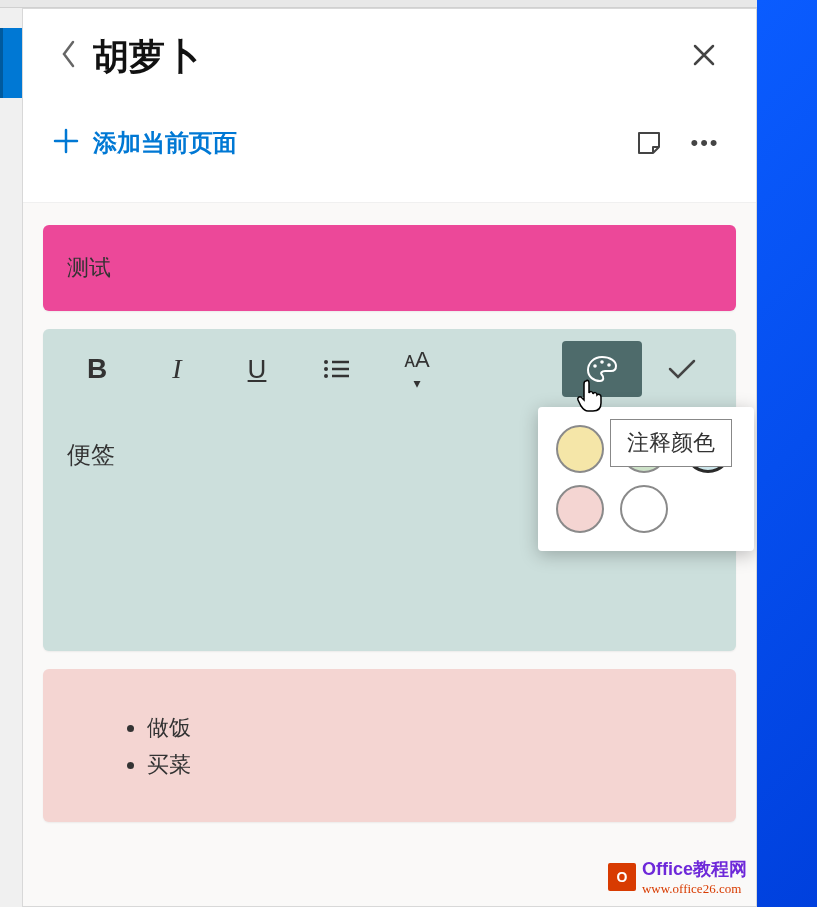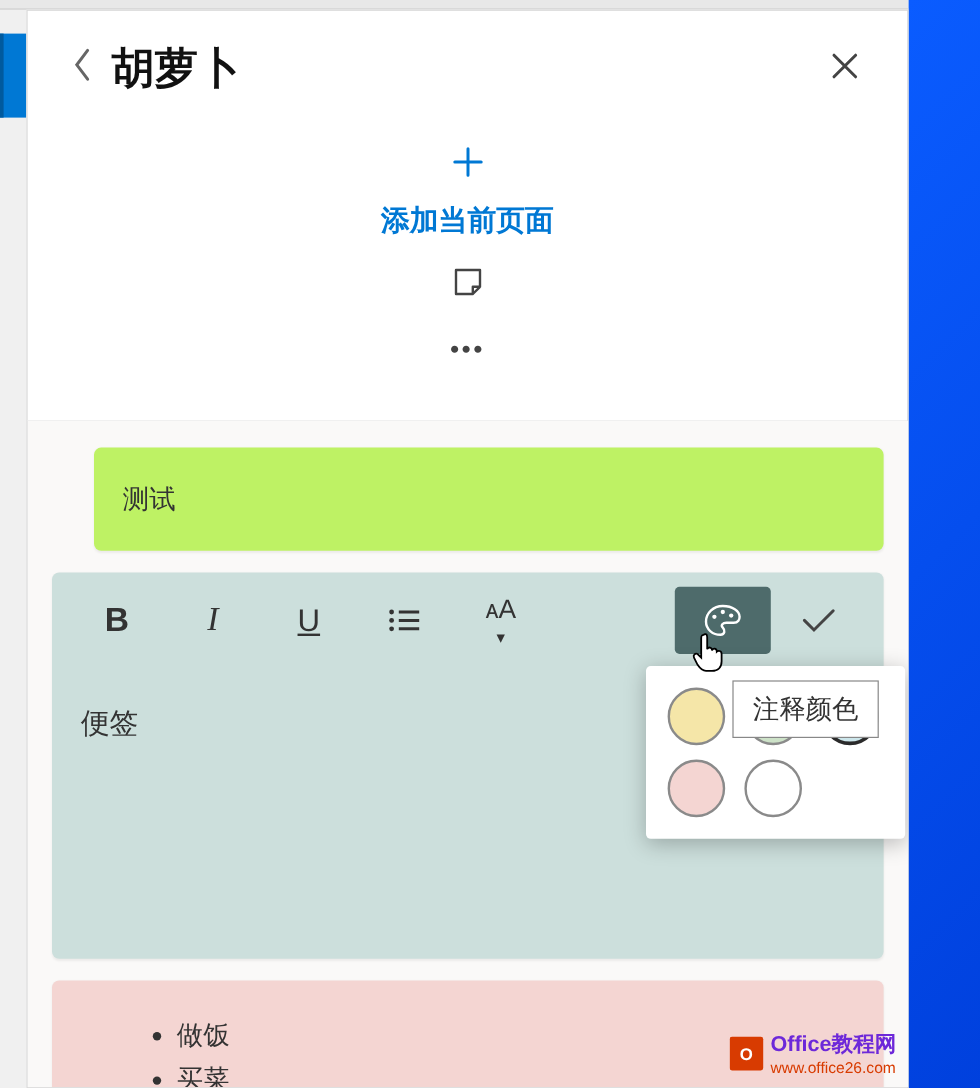--- a/index.html
+++ b/index.html
@@ -71,21 +71,20 @@
       color: #444;
       cursor: pointer;
       padding: 4px 10px;
       font-weight: 300;
     }
     .action-row {
       display: flex;
       align-items: center;
       padding: 28px 30px 38px 30px;
       gap: 14px;
-      flex-direction: column;
     }
     .add-plus {
       color: #0078d4;
       font-size: 30px;
       font-weight: 300;
       line-height: 1;
     }
     .add-label {
       color: #0078d4;
       font-size: 24px;
@@ -109,23 +108,23 @@
       border-top: 1px solid #f0f0f0;
     }
     .note-card {
       border-radius: 6px;
       margin-bottom: 18px;
       padding: 28px 24px;
       font-size: 22px;
       color: #333;
       box-shadow: 0 1px 2px rgba(0,0,0,0.06);
     }
-    .note-yellow { background: #bef264; margin-left: 35px; }
+    .note-yellow { background: #ec4899; }
     .note-teal { background: #ccdfdc; position: relative; padding: 0; }
-    .note-pink { background: #f4d5d2; padding: 27px 24px 38px 24px; }
+    .note-pink { background: #f4d5d2; padding: 40px 24px 38px 24px; }
     .teal-toolbar {
       display: flex;
       align-items: center;
       padding: 12px 14px;
       gap: 0;
     }
     .tb-btn {
       width: 80px;
       height: 56px;
       display: flex;
@@ -214,21 +213,21 @@
       background: #d83b01;
       display: flex;
       align-items: center;
       justify-content: center;
       color: #fff;
       font-weight: bold;
       font-size: 14px;
       border-radius: 2px;
     }
     .wm-text1 { color: #6d28d9; font-weight: 700; }
-    .wm-text2 { color: #d83b01; font-size: 13px; }
+    .wm-text2 { color: #d83b01; font-size: 13px; font-family: Liberation Serif, serif; }
     .font-dd { display:flex; align-items:center; gap:2px;flex-direction:column; }
   </style>
 </head>
 <body>
 
 <div class="desktop-bg"></div>
 <div class="topbar"></div>
 <div class="left-tab"></div>
 
 <div class="panel">

